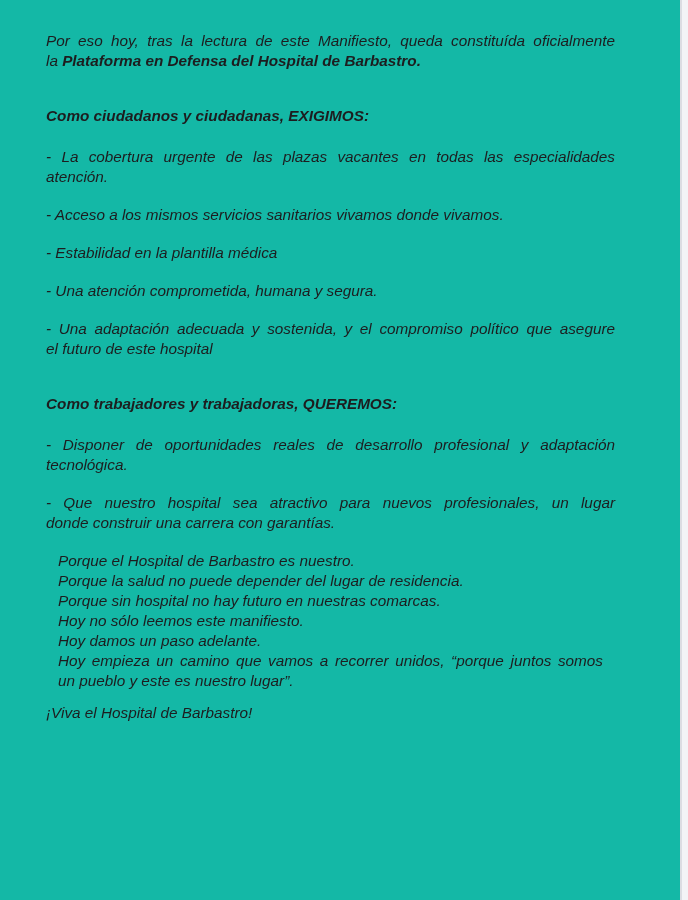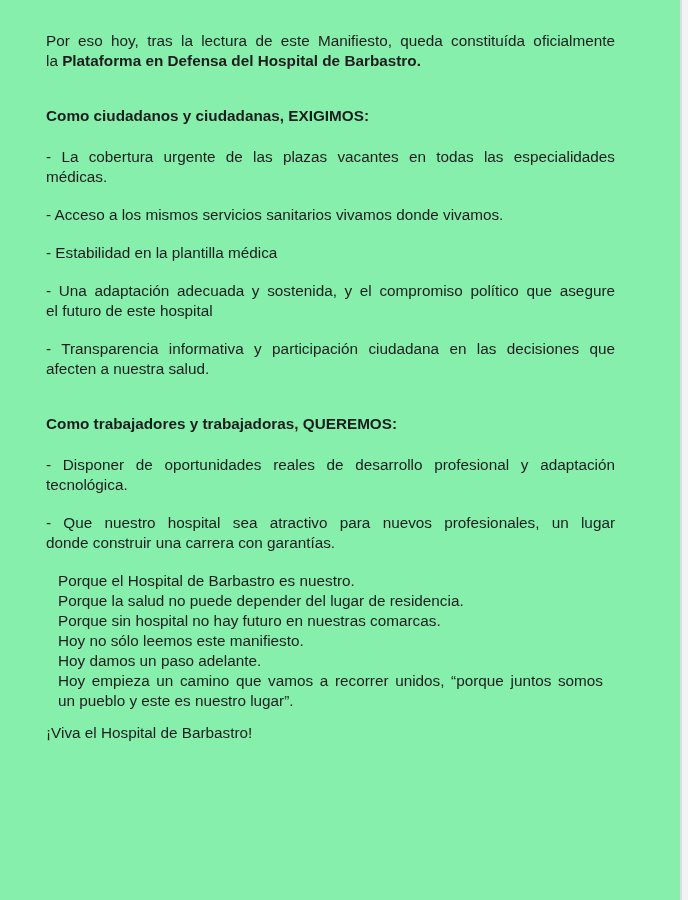--- a/index.html
+++ b/index.html
@@ -41,52 +41,51 @@
   }
   .edge-line {
     position: absolute;
     top: 0; right: 6px;
     width: 2px; height: 900px;
   }
 </style>
 </head>
 <body>
 
-<div class="page" style="background: #86efac; color: rgb(29, 29, 31);">
+<div class="page" style="background: #14b8a6; color: rgb(29, 29, 31); font-style: italic;">
 
   <div class="para">
     <div class="jline">Por eso hoy, tras la lectura de este Manifiesto, queda constituída oficialmente</div>
     <div><span>la</span> <b>Plataforma en Defensa del Hospital de Barbastro.</b></div>
   </div>
 
   <div class="heading">Como ciudadanos y ciudadanas, EXIGIMOS:</div>
 
   <div class="para">
     <div class="jline">- La cobertura urgente de las plazas vacantes en todas las especialidades</div>
-    <div>médicas.</div>
+    <div>atención.</div>
   </div>
 
   <div class="para">
     <div>- Acceso a los mismos servicios sanitarios vivamos donde vivamos.</div>
   </div>
 
   <div class="para">
     <div>- Estabilidad en la plantilla médica</div>
   </div>
 
+  <div class="para">
+    <div>- Una atención comprometida, humana y segura.</div>
+  </div>
 
   <div class="para">
     <div class="jline">- Una adaptación adecuada y sostenida, y el compromiso político que asegure</div>
     <div>el futuro de este hospital</div>
   </div>
 
-  <div class="para">
-    <div class="jline">- Transparencia informativa y participación ciudadana en las decisiones que</div>
-    <div>afecten a nuestra salud.</div>
-  </div>
 
   <div class="heading">Como trabajadores y trabajadoras, QUEREMOS:</div>
 
 
   <div class="para">
     <div class="jline">- Disponer de oportunidades reales de desarrollo profesional y adaptación</div>
     <div>tecnológica.</div>
   </div>
 
   <div class="para">

